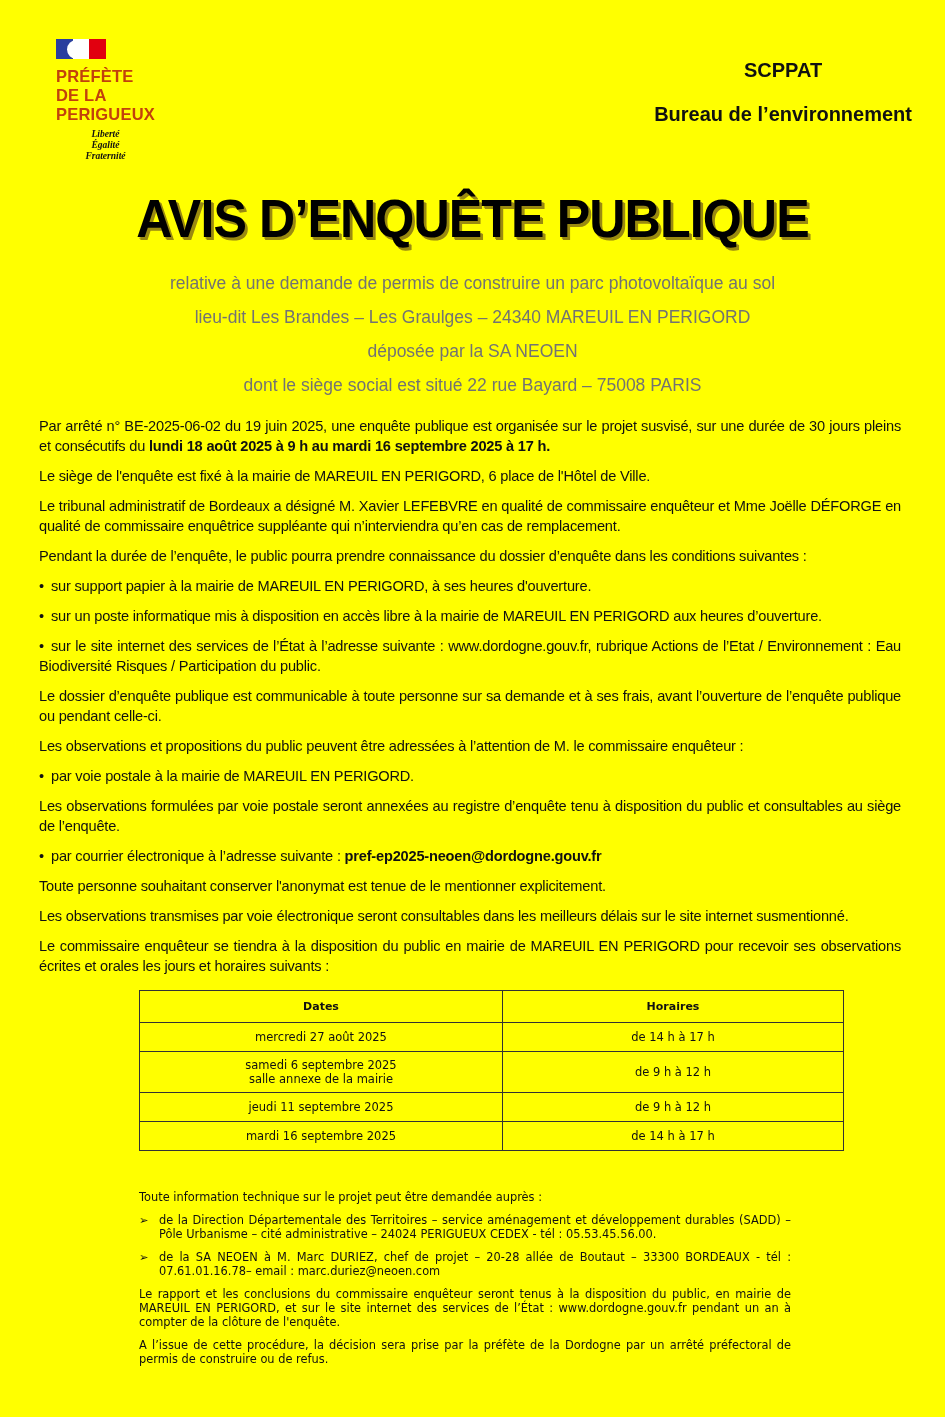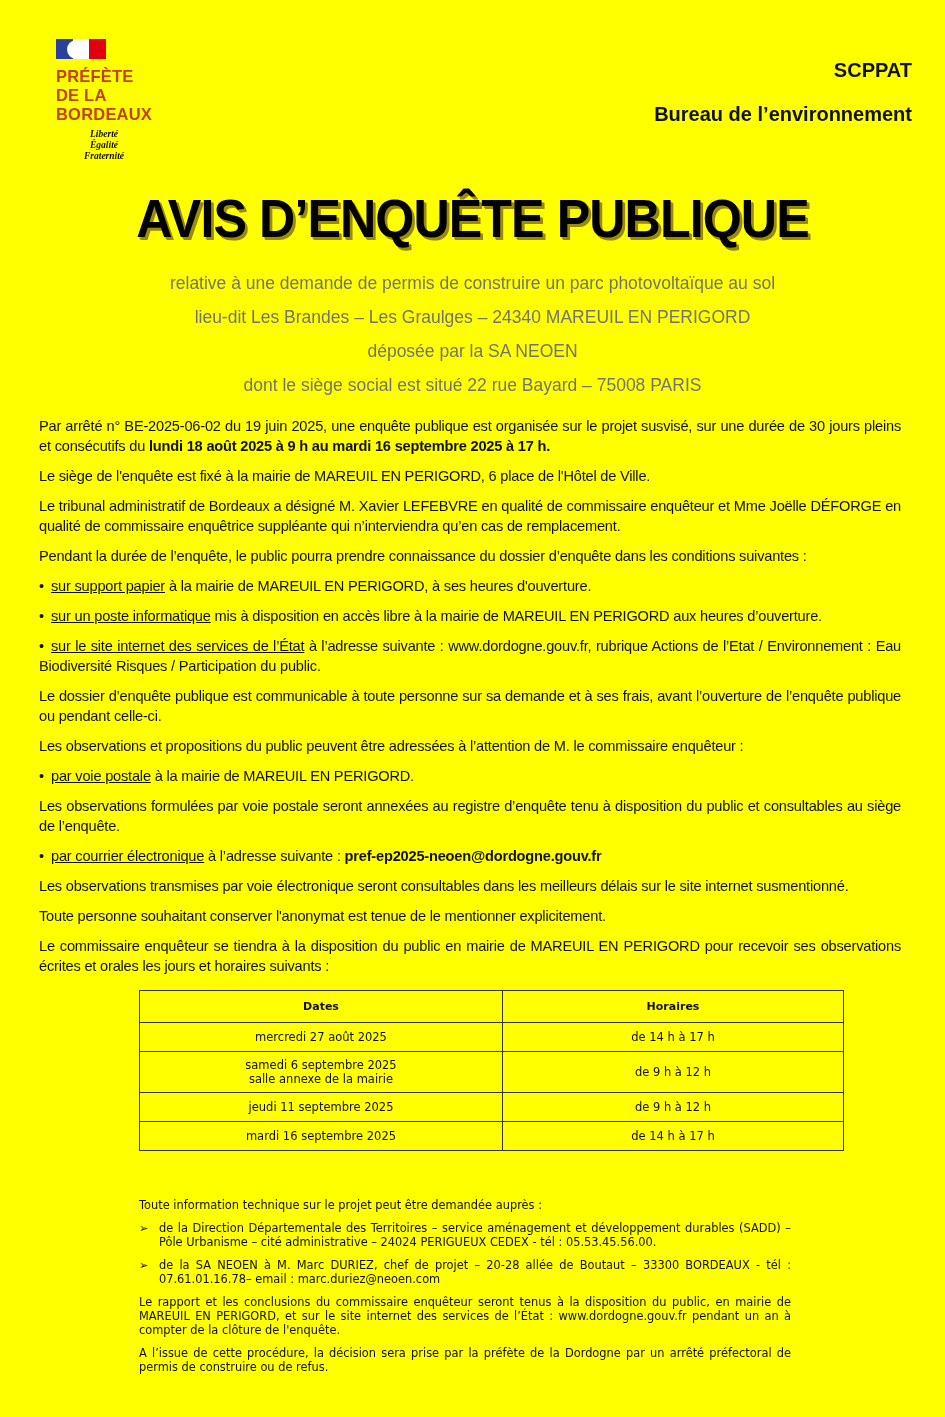--- a/index.html
+++ b/index.html
@@ -20,21 +20,21 @@
     background: #fff; border-radius: 10px 8px 4px 10px;
   }
   .logo-name {
     margin-top: 8px; font-weight: bold; font-size: 16.5px; line-height: 19px;
     letter-spacing: 0.2px; color: #c2410c;
   }
   .logo-motto {
     margin-top: 5px; font-family: "Liberation Serif", serif; font-style: italic;
     font-weight: bold; font-size: 9.5px; line-height: 11px; color: #111; text-align: center;
   }
-  .service { position: absolute; right: 33px; top: 58px; text-align: right; font-weight: bold; }
+  .service { position: absolute; right: 33px; top: 58px; text-align: center; font-weight: bold; }
   .service .s1 { font-size: 20px; line-height: 24px; }
   .service .s2 { font-size: 20px; line-height: 24px; margin-top: 20px; }
   .title {
     position: absolute; left: 0; right: 0; top: 186px; text-align: center;
     font-family: "Liberation Sans", sans-serif; font-weight: bold;
     font-size: 54px; line-height: 64px; letter-spacing: -1px;
     color: #000;
     text-shadow: 3px 3px 0 #9a8a10, 2px 2px 0 #b0a020;
     transform: scaleX(0.93);
   }
@@ -42,58 +42,58 @@
     position: absolute; left: 0; right: 0; top: 266px; text-align: center;
     font-weight: normal; font-size: 17.5px; line-height: 34px; color: #737373;
   }
   .body {
     position: absolute; left: 39px; width: 866px; top: 416px;
     font-size: 14.6px; line-height: 20px; text-align: justify; color: #111;
     letter-spacing: -0.2px;
   }
   .body p { margin: 0 4px 10px 0; }
   .body .bullet::before { content: "\2022"; display: inline-block; width: 12px; }
-  .u { text-decoration: underline; }
+  .u { }
   .b { font-weight: bold; }
   table.sched {
     position: absolute; left: 139px; top: 990px; width: 705px;
     border-collapse: collapse; font-family: "DejaVu Sans", sans-serif;
     font-size: 11.5px; color: #111;
   }
   table.sched td, table.sched th {
     border: 1px solid #333; text-align: center; padding: 0;
   }
   table.sched th { font-weight: bold; height: 31px; font-size: 11px; }
   table.sched td { height: 28px; line-height: 14px; }
   table.sched td.tall { height: 40px; }
   table.sched td:first-child, table.sched th:first-child { width: 362px; }
   .info {
     position: absolute; left: 139px; width: 652px; top: 1190px;
     font-family: "DejaVu Sans", sans-serif; font-size: 11.4px; line-height: 14px;
     text-align: justify; color: #111;
   }
-  .info p { margin: 8px 0 9px 0; }
+  .info p { margin: 0 0 9px 0; }
   .info .arrow { display: flex; margin-bottom: 9px; }
   .info .arrow .mk { width: 20px; flex: none; }
   .info .arrow .tx { flex: 1; text-align: justify; }
 </style>
 </head>
 <body>
 
 <div class="logo">
   <div class="marianne">
     <div class="blue"></div>
       <div class="white"></div>
       <div class="red"></div>
     <div class="profile"></div>
   </div>
   <div class="logo-name">
     <div>PRÉFÈTE</div>
     <div>DE LA</div>
-    <div>BORDEAUX</div>
+    <div>PERIGUEUX</div>
   </div>
   <div class="logo-motto">
     <div>Liberté</div>
     <div>Égalité</div>
     <div>Fraternité</div>
   </div>
 </div>
 
 <div class="service">
   <div class="s1">SCPPAT</div>
@@ -115,22 +115,22 @@
   <p>Le tribunal administratif de Bordeaux a désigné M. Xavier LEFEBVRE en qualité de commissaire enquêteur et Mme Joëlle  DÉFORGE en qualité de commissaire enquêtrice suppléante qui n’interviendra qu’en cas de remplacement.</p>
   <p>Pendant la durée de l’enquête, le public pourra prendre connaissance du dossier d’enquête dans les conditions suivantes :</p>
   <p class="bullet"><span class="u">sur support papier</span><span> à la mairie de MAREUIL EN PERIGORD, à ses heures d'ouverture.</span></p>
   <p class="bullet"><span class="u">sur un poste informatique</span><span> mis à disposition en accès libre à la mairie de MAREUIL EN PERIGORD aux heures d’ouverture.</span></p>
   <p class="bullet"><span class="u">sur le site internet des services de l’État</span><span> à l’adresse suivante : www.dordogne.gouv.fr, rubrique Actions de l’Etat / Environnement : Eau Biodiversité Risques / Participation du public.</span></p>
   <p>Le dossier d’enquête publique est communicable à toute personne sur sa demande et à ses frais, avant l’ouverture de l’enquête publique ou pendant celle-ci.</p>
   <p>Les observations et propositions du public peuvent être adressées à l’attention de M. le commissaire enquêteur :</p>
   <p class="bullet"><span class="u">par voie postale</span><span> à la mairie de MAREUIL EN PERIGORD.</span></p>
   <p>Les observations formulées par voie postale seront annexées au registre d’enquête tenu à disposition du public et consultables au siège de l’enquête.</p>
   <p class="bullet"><span class="u">par courrier électronique</span><span> à l’adresse suivante : </span><span class="b">pref-ep2025-neoen@dordogne.gouv.fr</span></p>
+  <p>Toute personne souhaitant conserver l'anonymat est tenue de le mentionner explicitement.</p>
   <p>Les observations transmises par voie électronique seront consultables dans les meilleurs délais sur le site internet susmentionné.</p>
-  <p>Toute personne souhaitant conserver l'anonymat est tenue de le mentionner explicitement.</p>
   <p>Le commissaire enquêteur se tiendra à la disposition du public en mairie de MAREUIL EN PERIGORD pour recevoir ses observations écrites et orales les jours et horaires suivants :</p>
 </div>
 
 <table class="sched">
   <tbody>
       <tr>
     <th>Dates</th>
     <th>Horaires</th>
   </tr>
   <tr>

